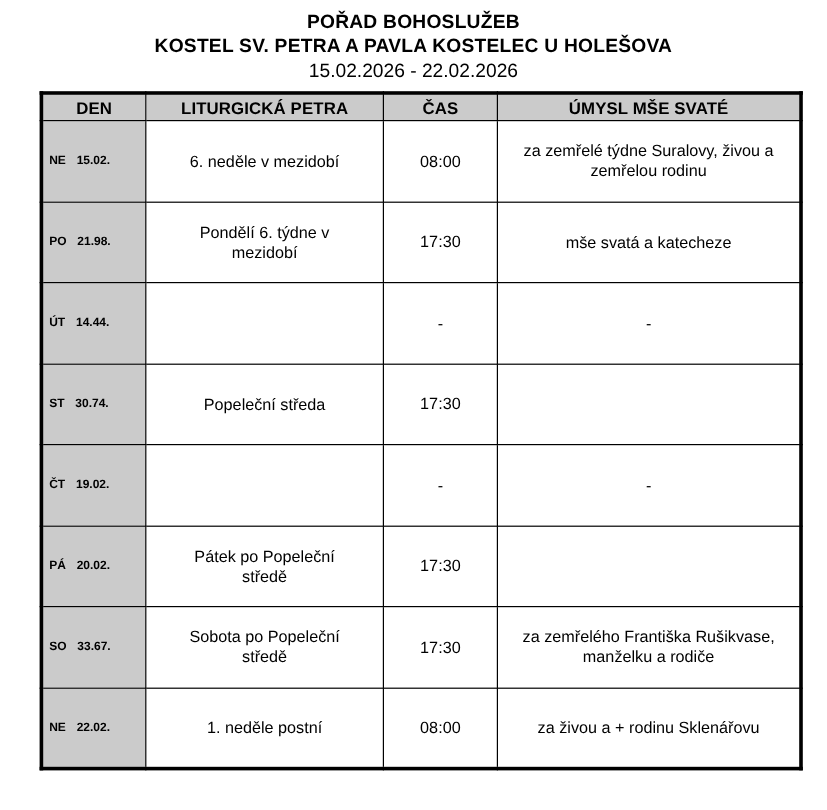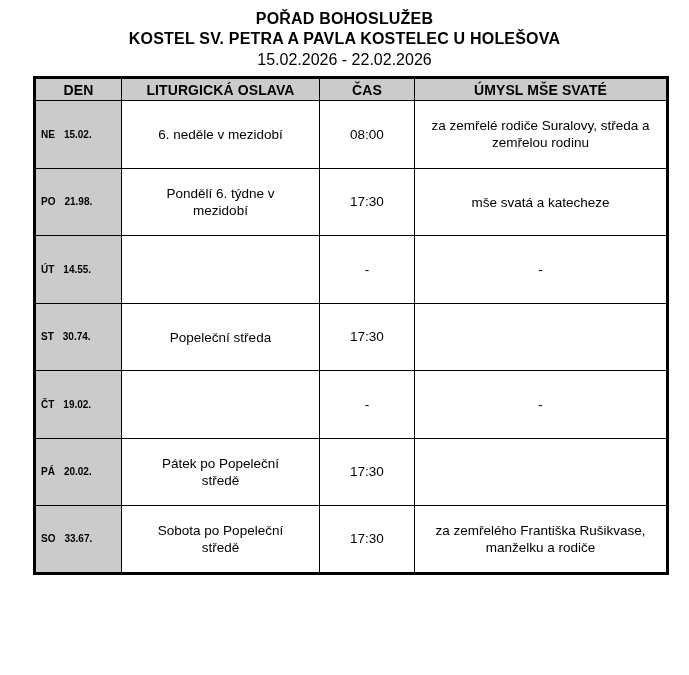--- a/index.html
+++ b/index.html
@@ -90,40 +90,40 @@
   <table class="schedule">
     <colgroup>
       <col style="width:87px">
       <col style="width:198px">
       <col style="width:95px">
       <col style="width:253px">
     </colgroup>
     <thead>
       <tr>
         <th>DEN</th>
-        <th>LITURGICKÁ OSLAVA</th>
+        <th>LITURGICKÁ PETRA</th>
         <th>ČAS</th>
         <th>ÚMYSL MŠE SVATÉ</th>
       </tr>
     </thead>
     <tbody>
         <tr>
     <td class="day-cell"><span class="day-abbr">NE</span><span class="day-date">15.02.</span></td>
     <td class="celebration-cell"><span class="wrap-limit">6. neděle v mezidobí</span></td>
     <td class="time-cell">08:00</td>
-    <td class="intention-cell"><span class="wrap-limit">za zemřelé rodiče Suralovy, středa a zemřelou rodinu</span></td>
+    <td class="intention-cell"><span class="wrap-limit">za zemřelé týdne Suralovy, živou a zemřelou rodinu</span></td>
   </tr>
         <tr>
     <td class="day-cell"><span class="day-abbr">PO</span><span class="day-date">21.98.</span></td>
     <td class="celebration-cell"><span class="wrap-limit">Pondělí 6. týdne v mezidobí</span></td>
     <td class="time-cell">17:30</td>
     <td class="intention-cell"><span class="wrap-limit">mše svatá a katecheze</span></td>
   </tr>
         <tr>
-    <td class="day-cell"><span class="day-abbr">ÚT</span><span class="day-date">14.55.</span></td>
+    <td class="day-cell"><span class="day-abbr">ÚT</span><span class="day-date">14.44.</span></td>
     <td class="celebration-cell"><span class="wrap-limit"></span></td>
     <td class="time-cell">-</td>
     <td class="intention-cell"><span class="wrap-limit">-</span></td>
   </tr>
         <tr>
     <td class="day-cell"><span class="day-abbr">ST</span><span class="day-date">30.74.</span></td>
     <td class="celebration-cell"><span class="wrap-limit">Popeleční středa</span></td>
     <td class="time-cell">17:30</td>
     <td class="intention-cell"><span class="wrap-limit"></span></td>
   </tr>
@@ -138,15 +138,21 @@
     <td class="celebration-cell"><span class="wrap-limit">Pátek po Popeleční středě</span></td>
     <td class="time-cell">17:30</td>
     <td class="intention-cell"><span class="wrap-limit"></span></td>
   </tr>
         <tr>
     <td class="day-cell"><span class="day-abbr">SO</span><span class="day-date">33.67.</span></td>
     <td class="celebration-cell"><span class="wrap-limit">Sobota po Popeleční středě</span></td>
     <td class="time-cell">17:30</td>
     <td class="intention-cell"><span class="wrap-limit">za zemřelého Františka Rušikvase, manželku a rodiče</span></td>
   </tr>
+        <tr>
+    <td class="day-cell"><span class="day-abbr">NE</span><span class="day-date">22.02.</span></td>
+    <td class="celebration-cell"><span class="wrap-limit">1. neděle postní</span></td>
+    <td class="time-cell">08:00</td>
+    <td class="intention-cell"><span class="wrap-limit">za živou a + rodinu Sklenářovu</span></td>
+  </tr>
       </tbody>
   </table>
 </div>
 
 </body></html>

